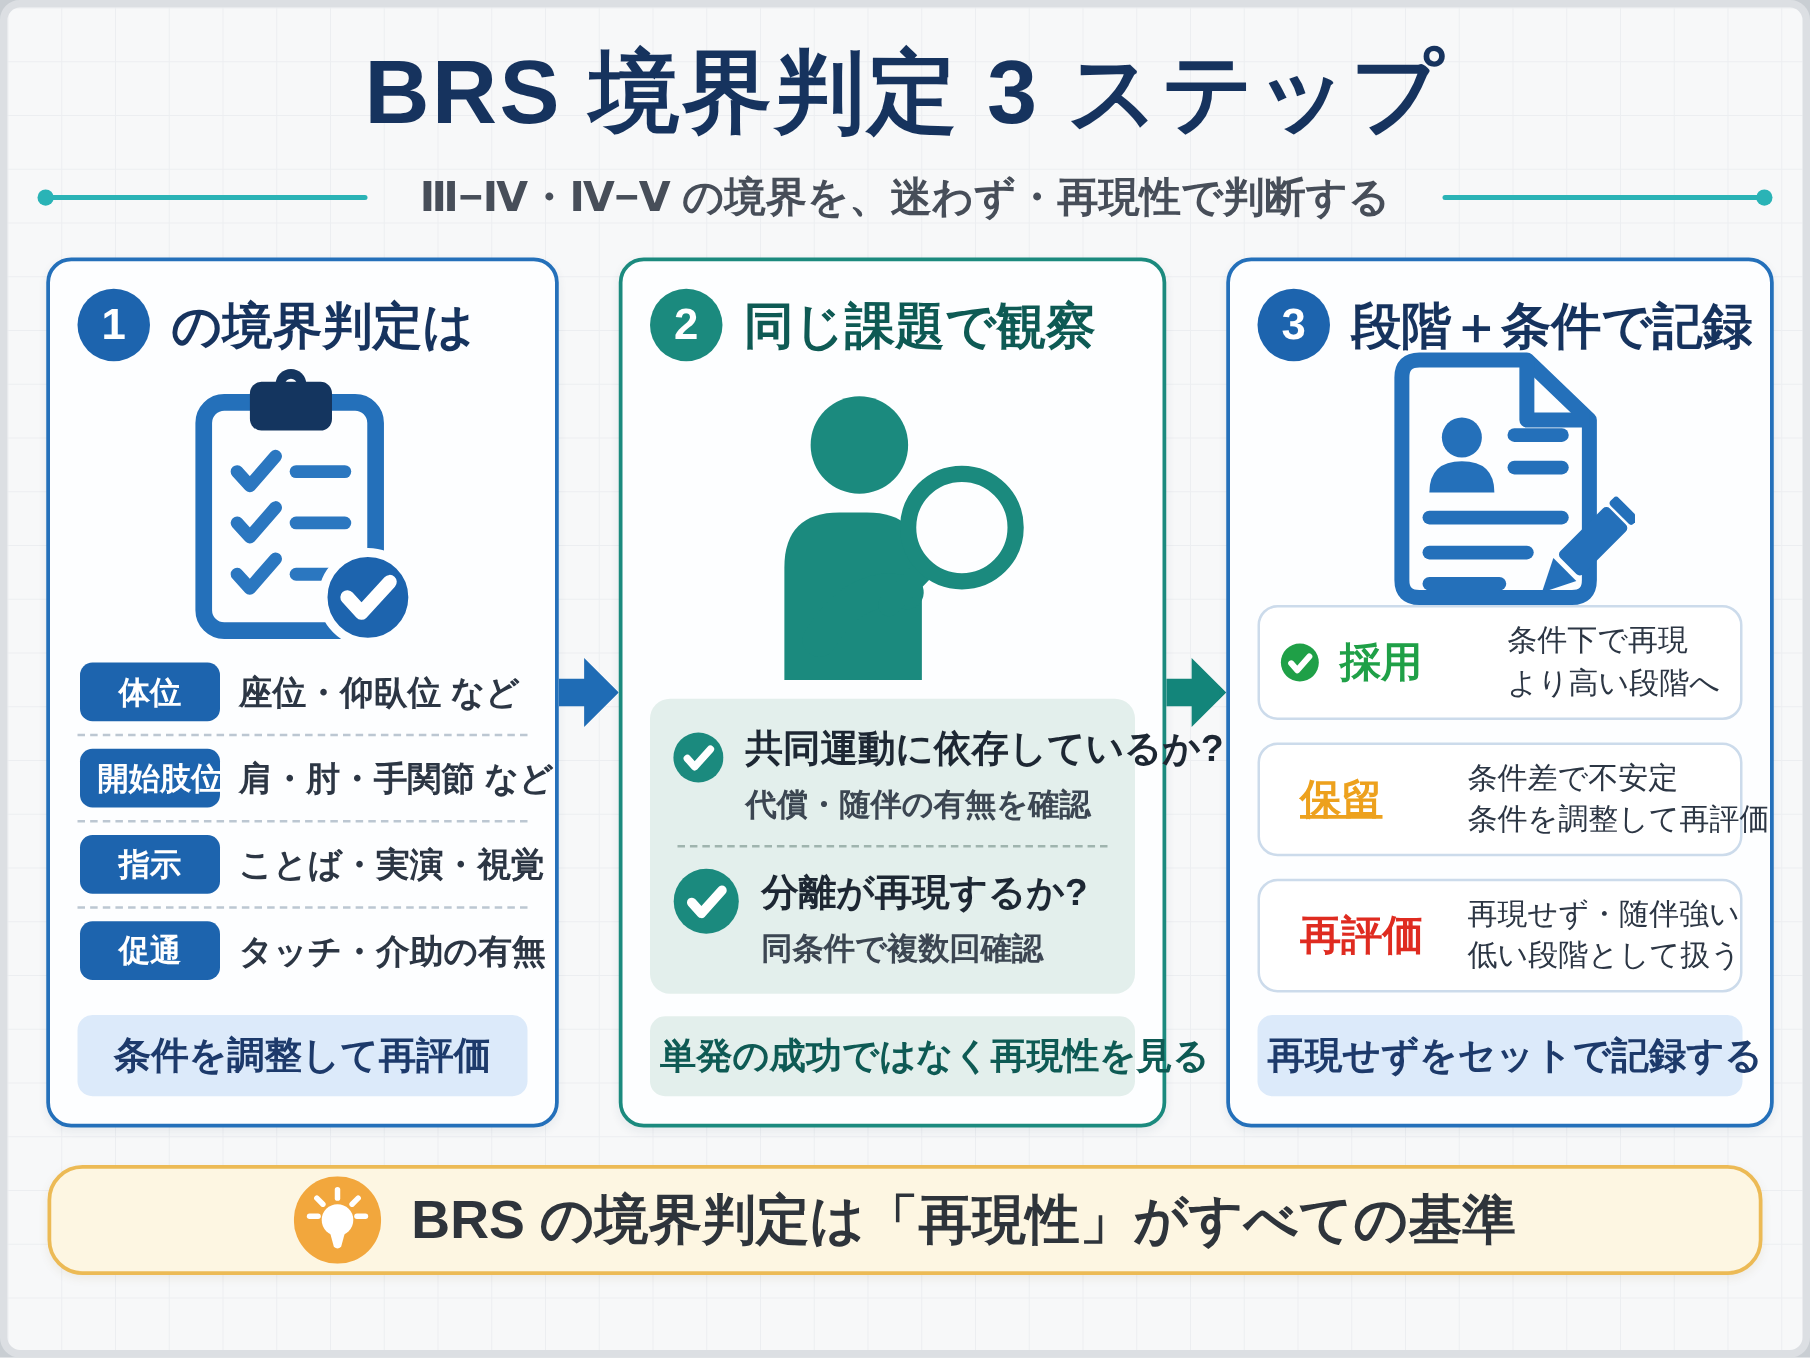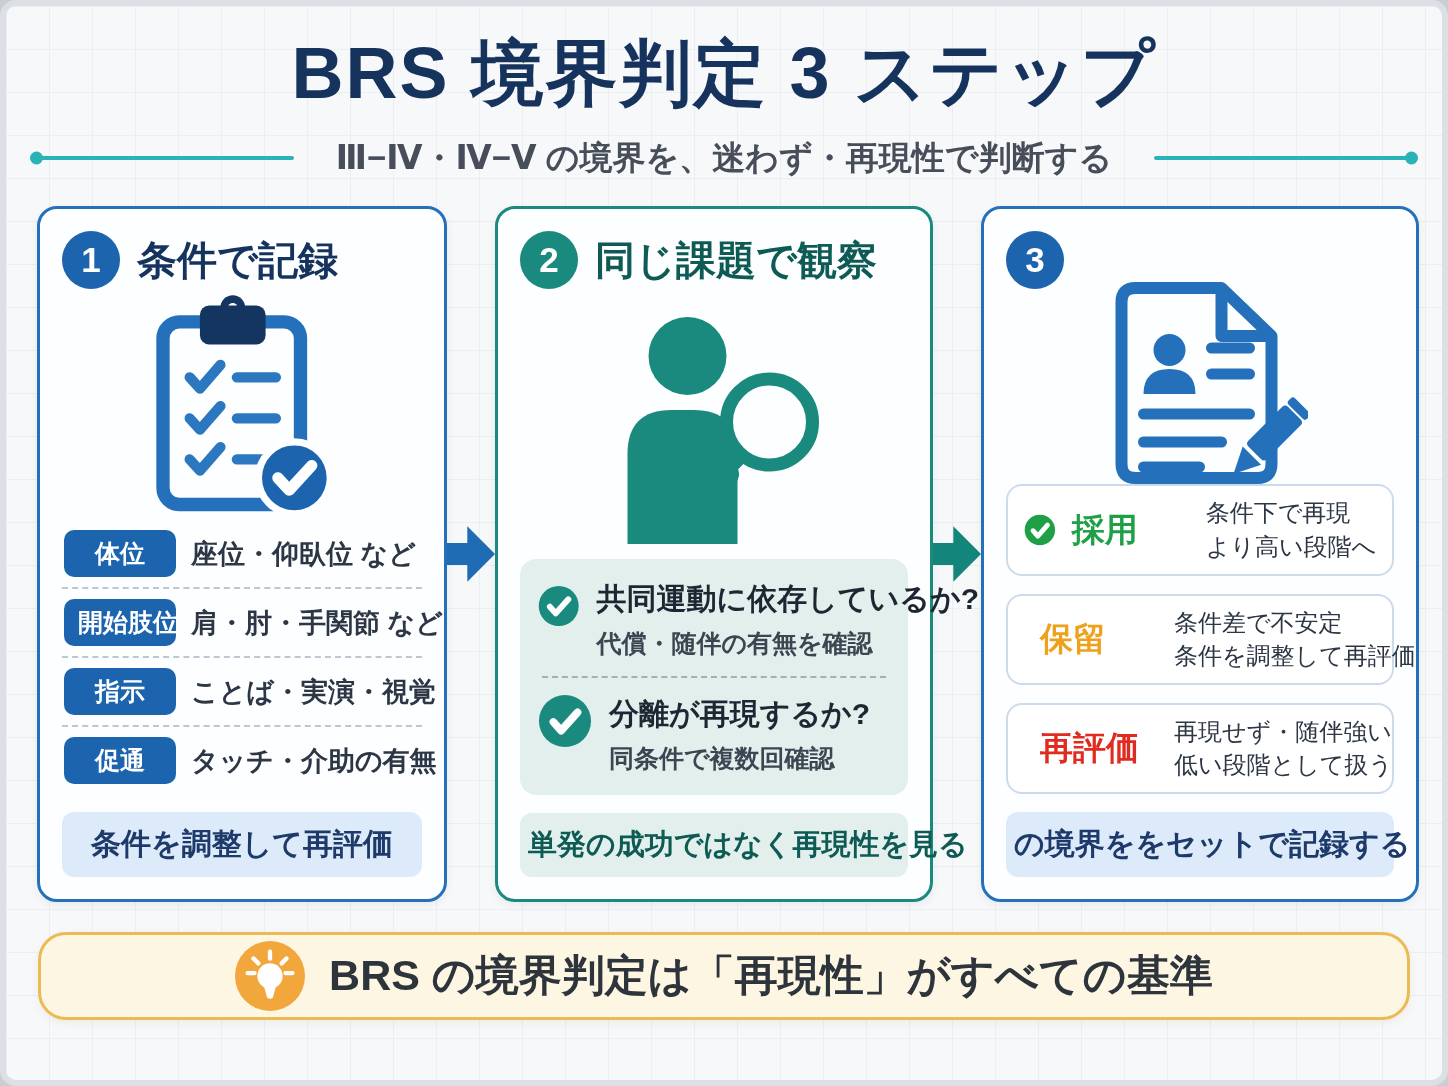--- a/index.html
+++ b/index.html
@@ -86,21 +86,21 @@
   .obs-note{ font-size:25px; font-weight:600; color:#3c4652; margin-top:7px; white-space:nowrap; }
 
   
   .outcome-list{ flex:none; display:flex; flex-direction:column; gap:18px; }
   .outcome{
     display:flex; align-items:center; gap:16px;
     background:#fff; border:2px solid #ccdbeb; border-radius:16px; padding:10px 16px;
   }
   .outcome-label{ font-size:33px; font-weight:900; white-space:nowrap; min-width:118px; }
   .lab-green{ color:#1fa047; }
-  .lab-amber{ color:#eda11d; }
+  .lab-amber{ color:#eda11d;text-decoration:underline; }
   .lab-red{ color:#df2b20; }
   .outcome-lines{ font-size:24px; font-weight:400; color:#2c3644; line-height:1.4; white-space:nowrap; }
 
   
   .banner{
     margin:30px 32px 0; height:88px; background:#fdf6e2;
     border:3.5px solid #ecba55; border-radius:28px;
     display:flex; align-items:center; justify-content:center; gap:24px;
     box-shadow:0 3px 8px rgba(120,90,20,.08);
   }
@@ -122,21 +122,21 @@
     <div class="rule rule-right">
         <span class="dot"></span>
       </div>
   </div>
 
   <div class="steps-row">
 
     <div class="card card-1">
       <div class="card-header">
         <div class="num-circle num-blue">1</div>
-        <div class="card-title title-navy">条件で記録</div>
+        <div class="card-title title-navy">の境界判定は</div>
       </div>
       <div class="icon-area">
         <svg width="200" height="236" viewBox="0 0 190 230">
           <rect x="18" y="34" width="134" height="178" rx="16" fill="#fdfeff" stroke="#2470ba" stroke-width="13"></rect>
           <circle cx="86" cy="20" r="12" fill="#14355f"></circle>
           <circle cx="86" cy="20" r="4.5" fill="#fdfeff"></circle>
           <rect x="54" y="18" width="64" height="38" rx="9" fill="#14355f"></rect>
           <g stroke="#2b77c0" stroke-width="10" stroke-linecap="round" stroke-linejoin="round" fill="none">
             <path d="M44,88 l10,11 l20,-23"></path>
               <line x1="90" y1="88" x2="128" y2="88"></line>
@@ -220,20 +220,21 @@
 
     <div class="arrow-slot">
       <svg width="52" height="76" viewBox="0 0 52 76">
         <path d="M0,26 H22 V8 L52,38 L22,68 V50 H0 Z" fill="#13857a"></path>
       </svg>
     </div>
 
     <div class="card card-3">
       <div class="card-header">
         <div class="num-circle num-blue">3</div>
+        <div class="card-title title-navy">段階＋条件で記録</div>
       </div>
       <div class="icon-area">
         <svg width="215" height="225" viewBox="0 0 210 225">
           <path d="M40,14 H126 L176,62 V190 q0,14 -14,14 H40 q-14,0 -14,-14 V28 q0,-14 14,-14 Z" fill="#fdfeff" stroke="#2470ba" stroke-width="12" stroke-linejoin="round"></path>
           <path d="M126,14 V62 H176" fill="none" stroke="#2470ba" stroke-width="12" stroke-linejoin="round"></path>
           <circle cx="74" cy="76" r="16" fill="#2470ba"></circle>
           <path d="M48,120 q0,-25 26,-25 q26,0 26,25 z" fill="#2470ba"></path>
           <g stroke="#2470ba" stroke-width="11" stroke-linecap="round">
             <line x1="116" y1="74" x2="154" y2="74"></line>
             <line x1="116" y1="100" x2="154" y2="100"></line>
@@ -277,21 +278,21 @@
             <path d="M15,15 L31,31 M31,15 L15,31" stroke="#fff" stroke-width="7" stroke-linecap="round"></path>
           </svg>
           <span class="outcome-label lab-red">再評価</span>
           <span class="outcome-lines">
             <span>再現せず・随伴強い</span><br>
             <span>低い段階として扱う</span>
           </span>
         </div>
       </div>
       <div class="card-footer footer-blue-mixed">
-        <span class="b">の境界を</span><span class="r">をセットで</span><span class="b">記録する</span>
+        <span class="b">再現せず</span><span class="r">をセットで</span><span class="b">記録する</span>
       </div>
     </div>
 
   </div>
 
   <div class="banner">
     <svg width="70" height="70" viewBox="0 0 72 72">
       <circle cx="36" cy="36" r="36" fill="#f2a73d"></circle>
       <g stroke="#fff" stroke-width="4.5" stroke-linecap="round">
         <line x1="36" y1="11" x2="36" y2="18"></line>

